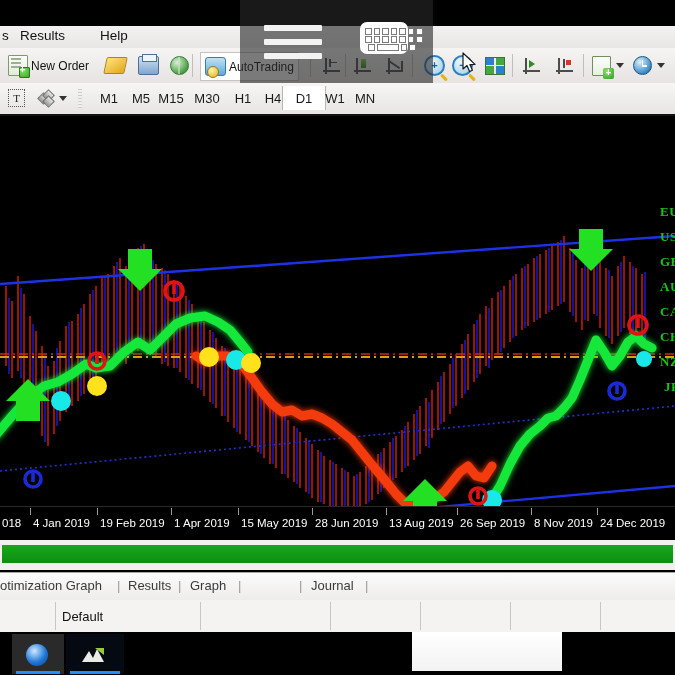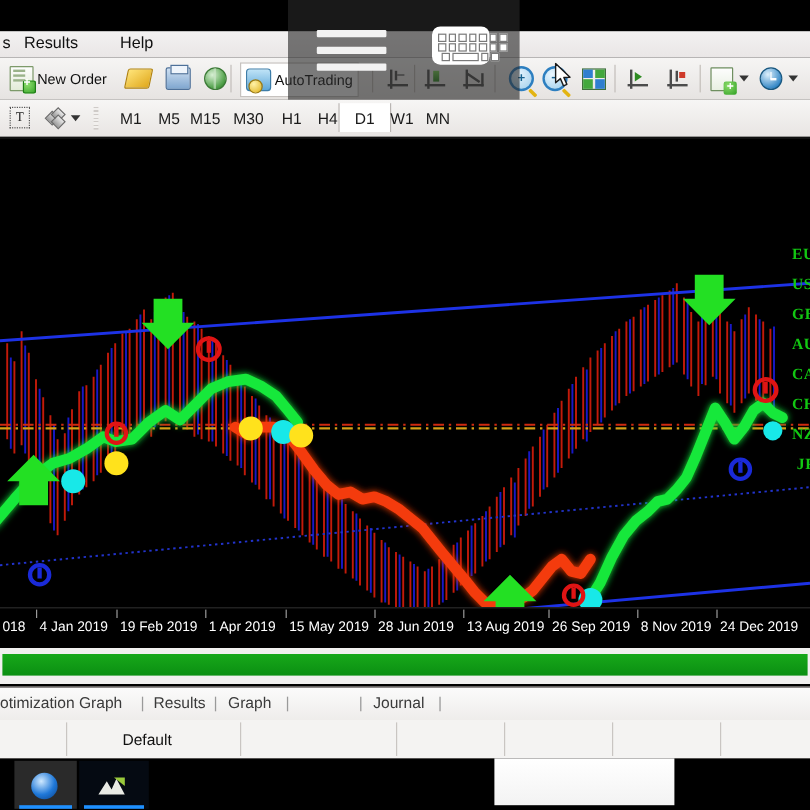--- a/index.html
+++ b/index.html
@@ -474,21 +474,21 @@
     <div class="tabsep" style="left:365px;">|</div>
   </div>
 
   <div class="tablehead">
     <div class="colsep" style="left:55px;"></div>
     <div class="colsep" style="left:200px;"></div>
     <div class="colsep" style="left:330px;"></div>
     <div class="colsep" style="left:420px;"></div>
     <div class="colsep" style="left:510px;"></div>
     <div class="colsep" style="left:600px;"></div>
-    <div class="cellText" style="left:62px;margin-left:40px;">Default</div>
+    <div class="cellText" style="left:62px;">Default</div>
   </div>
 
   <div class="taskbar">
     <div class="tb-start">
       <div class="tb-orb"></div>
       <div class="tb-underline" style="left:4px;width:44px;background:#1e90ff;"></div>
     </div>
     <div class="tb-app">
       <svg class="tb-mt" viewBox="0 0 28 19">
         <path d="M2 16 L9 5 L13 12 L17 3 L24 16 Z" fill="#e9eae4"></path>

